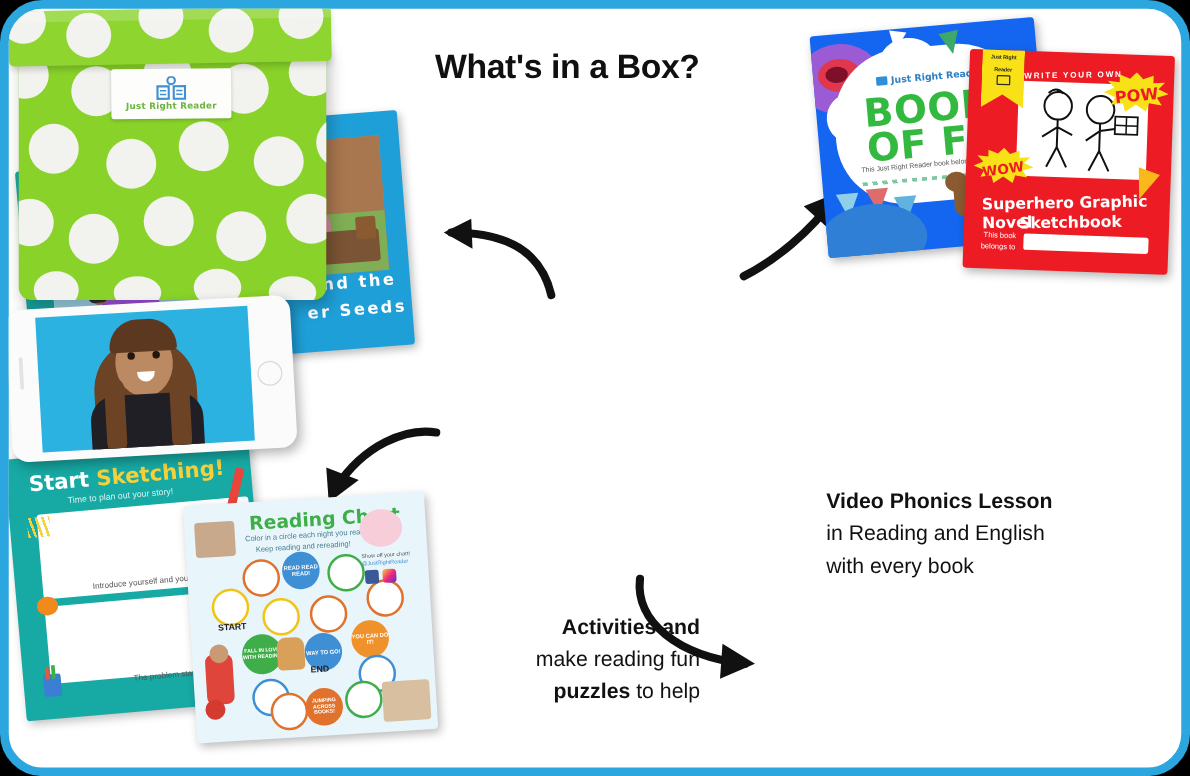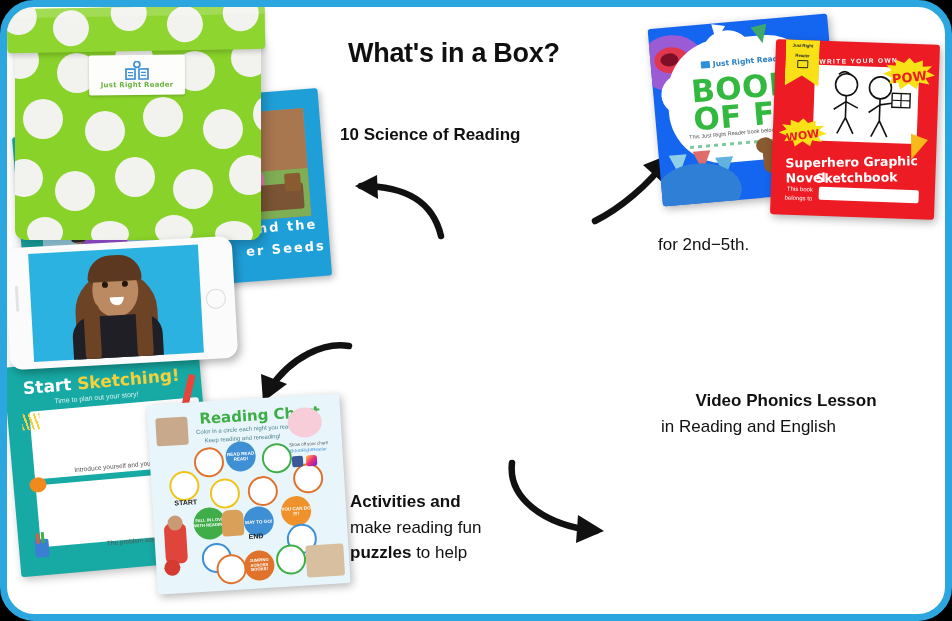--- a/index.html
+++ b/index.html
@@ -130,21 +130,20 @@
       <div class="ribbon" style="left:10px;top:-2px;height:46px;">
         <span>Just Right</span>
         <span>Reader</span>
         <div class="rbook"></div>
       </div>
     </div>
   </div>
 
   <div class="abs" style="left:333px;top:116px;width:230px;">
     <div class="lbl" style="font-weight:bold;font-size:17px;line-height:1.42;">
-      <div>10 Science of Reading</div>
     </div>
   </div>
 
   <svg class="arrow" style="left:330px;top:165px;" width="110" height="68" viewBox="0 0 110 68">
     <path d="M104 64 C96 30, 70 14, 24 14" stroke="#111" stroke-width="6.5" fill="none" stroke-linecap="round"></path>
     <path d="M40 3 L18 14 L41 27 Z" fill="#111"></path>
   </svg>
 
   <svg class="arrow" style="left:586px;top:140px;" width="86" height="78" viewBox="0 0 86 78">
     <path d="M2 74 C26 62, 56 38, 74 12" stroke="#111" stroke-width="6.5" fill="none" stroke-linecap="round"></path>
@@ -224,26 +223,26 @@
     <div class="abs" style="left:14px;top:155px;font-size:6px;color:#fff;">belongs to</div>
     <div class="abs" style="left:48px;top:146px;width:100px;height:13px;background:#fff;border-radius:2px;"></div>
     <div class="ribbon" style="left:10px;top:-2px;height:48px;">
       <span>Just Right</span>
       <span>Reader</span>
       <div class="rbook"></div>
     </div>
   </div>
 
   <div class="abs lbl" style="left:651px;top:225px;width:250px;line-height:1.5;font-size:17px;">
-    <div>for 2nd−5th.</div>
   </div>
 
   <div class="abs lbl" style="left:654px;top:381px;width:250px;line-height:1.52;font-size:17px;">
-    <div style="font-weight:bold;text-align:center;">Video Phonics Lesson</div>
+    <div style="font-weight:bold;">Video Phonics Lesson</div>
     <div>in Reading and English</div>
+    <div>with every book</div>
   </div>
 
   <div id="mailer">
     <div class="bagbody">
       <div class="dot" style="left:-14px;top:4px;width:38px;height:38px;"></div>
       <div class="dot" style="left:42px;top:16px;width:40px;height:40px;"></div>
       <div class="dot" style="left:100px;top:2px;width:38px;height:38px;"></div>
       <div class="dot" style="left:160px;top:14px;width:40px;height:40px;"></div>
       <div class="dot" style="left:216px;top:2px;width:38px;height:38px;"></div>
       <div class="dot" style="left:8px;top:62px;width:40px;height:40px;"></div>
@@ -358,21 +357,21 @@
     <div class="abs" style="left:8px;top:14px;width:32px;height:28px;background:#c8a98c;border-radius:3px;"></div>
     <div class="abs" style="left:150px;top:150px;width:38px;height:32px;background:#d8bfa0;border-radius:3px;"></div>
 
     <div class="abs" style="left:68px;top:110px;width:22px;height:26px;background:#d9a05a;border-radius:7px 7px 4px 4px;"></div>
 
     <div class="abs" style="left:10px;top:120px;width:22px;height:40px;background:#e0453c;border-radius:6px;"></div>
     <div class="abs round" style="left:14px;top:112px;width:15px;height:15px;background:#c99a74;"></div>
     <div class="abs round" style="left:8px;top:156px;width:16px;height:16px;background:#d43a2f;"></div>
   </div>
 
-  <div class="abs lbl" style="left:343px;top:482px;width:210px;line-height:1.5;font-size:17px;">
+  <div class="abs lbl" style="left:343px;top:482px;width:210px;line-height:1.5;font-size:17px;text-align:right;">
     <div style="font-weight:bold;">Activities and</div>
     <div>make reading fun</div>
     <div><b>puzzles</b><span> to help</span></div>
   </div>
 
   <div id="phone">
     <div class="phoneshell"></div>
     <div class="speaker"></div>
     <div class="phonescreen">
 

